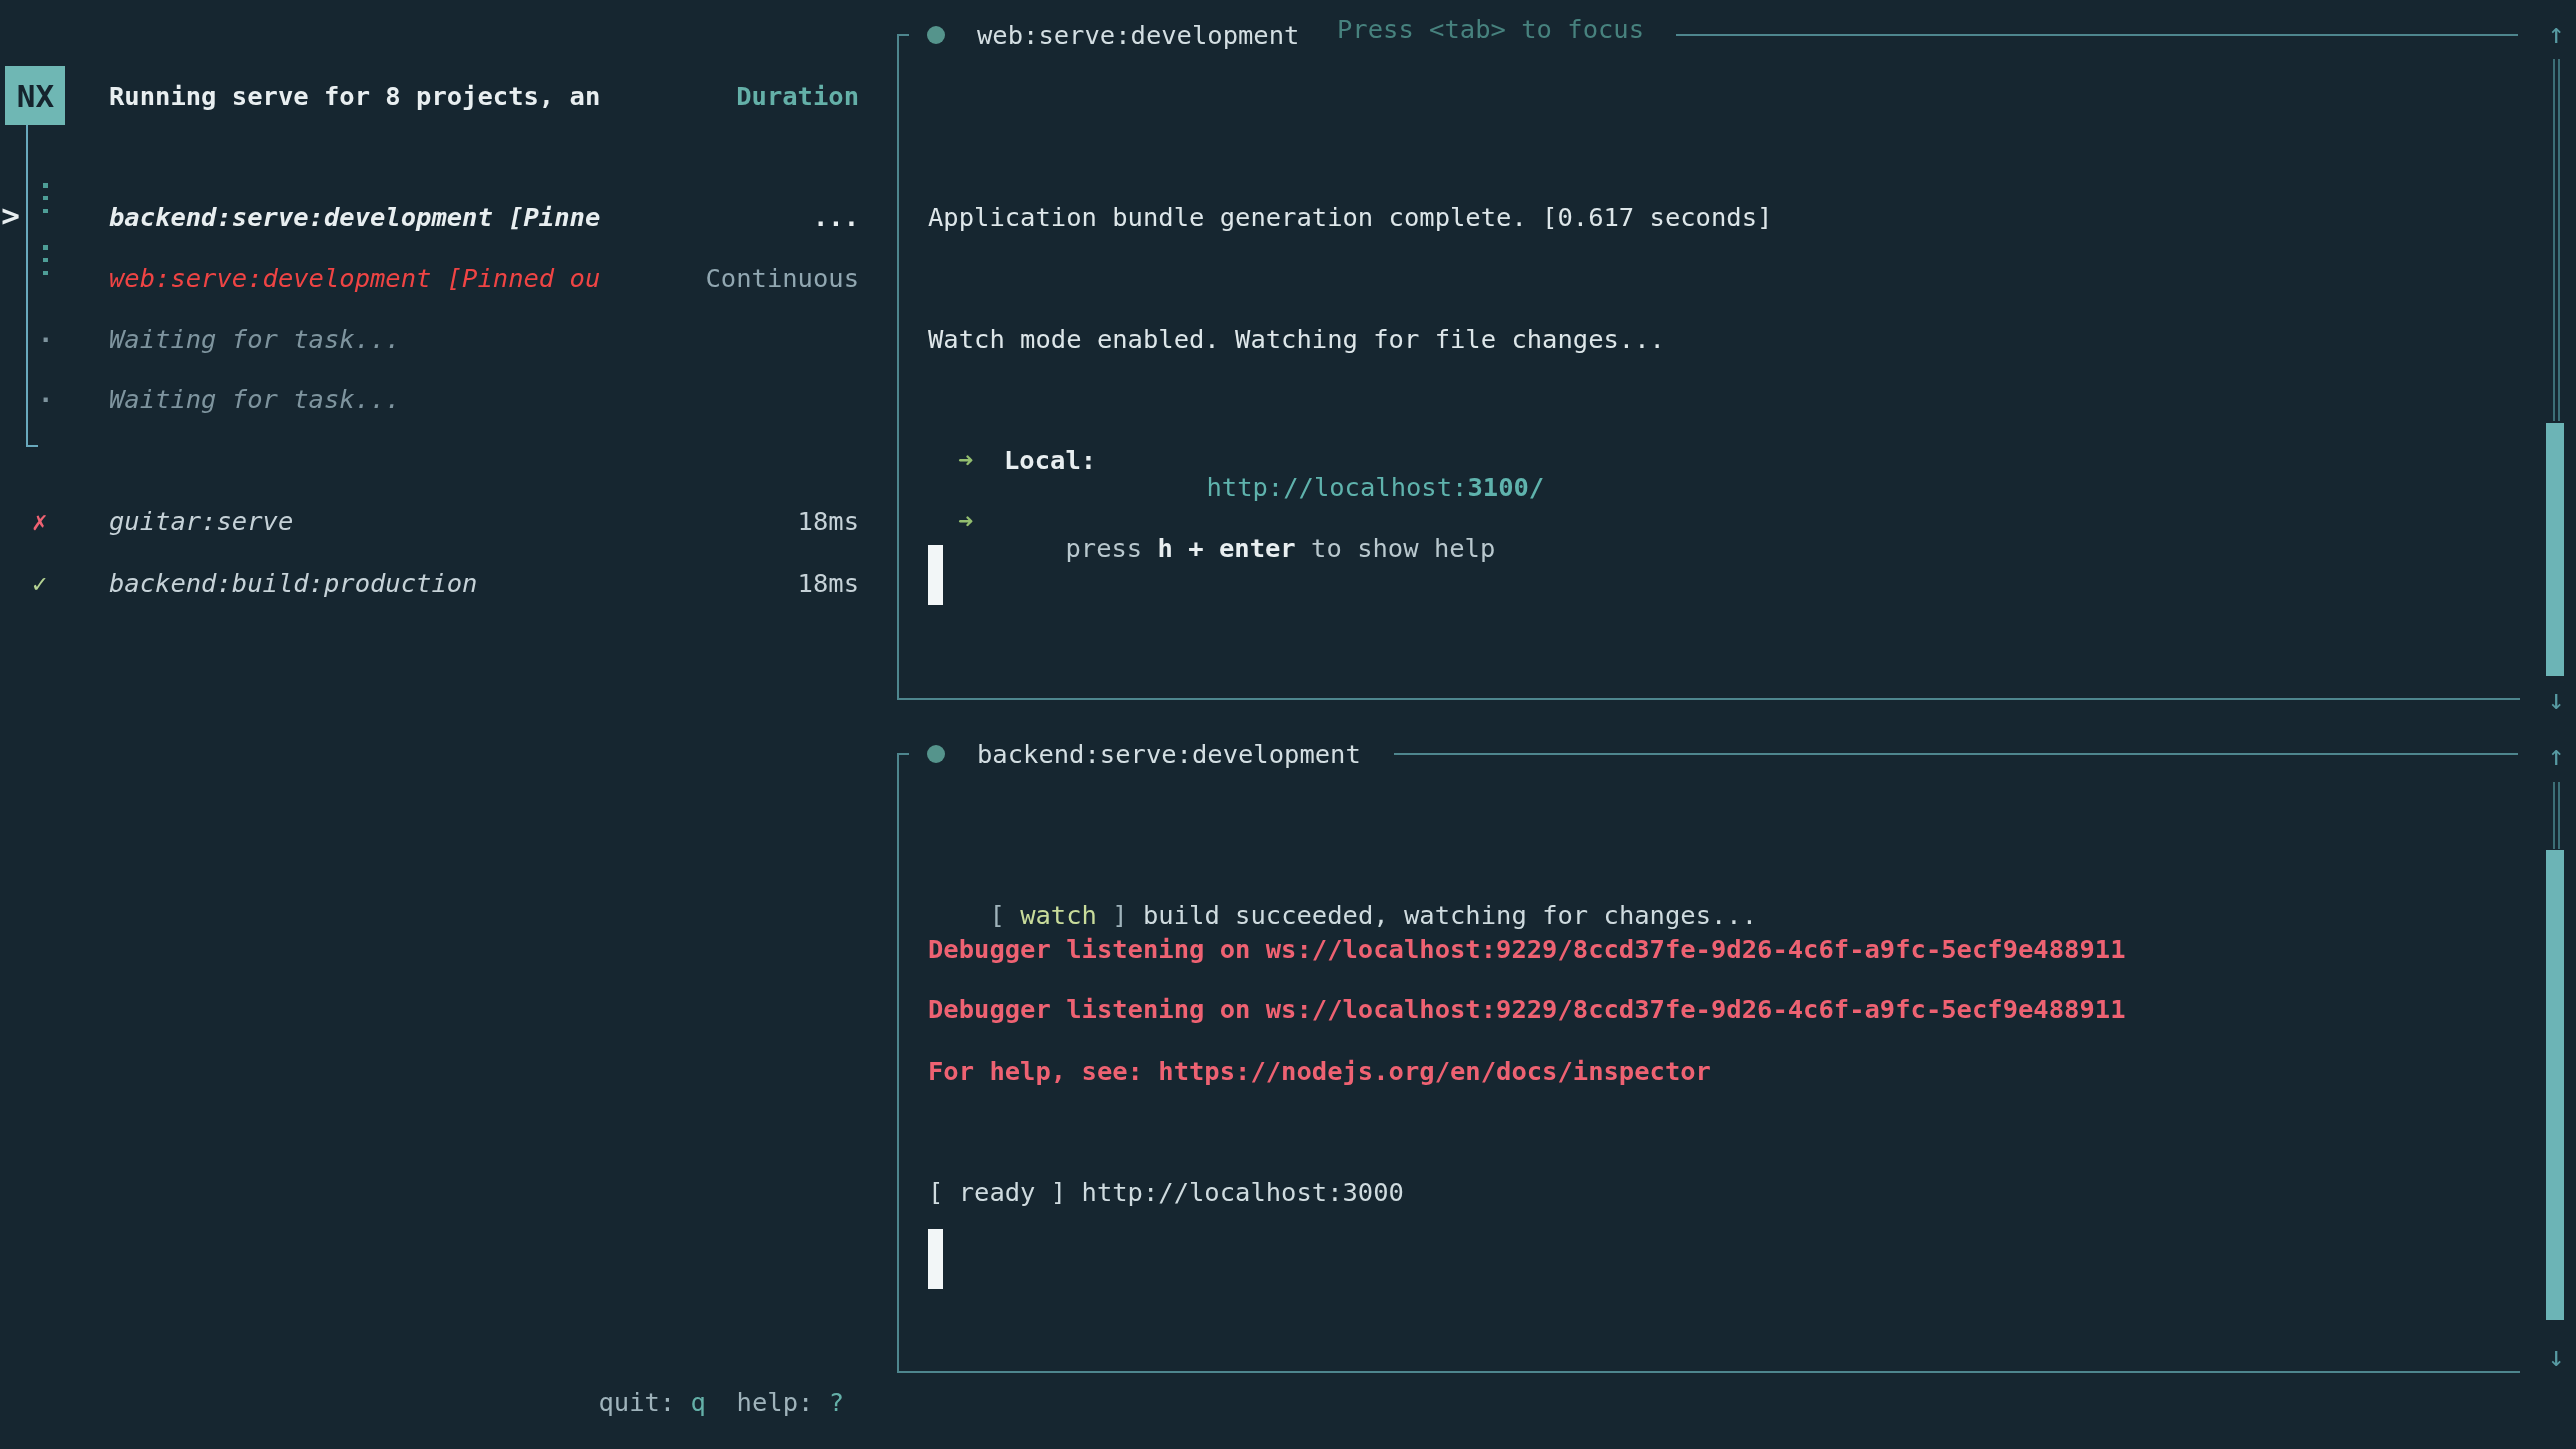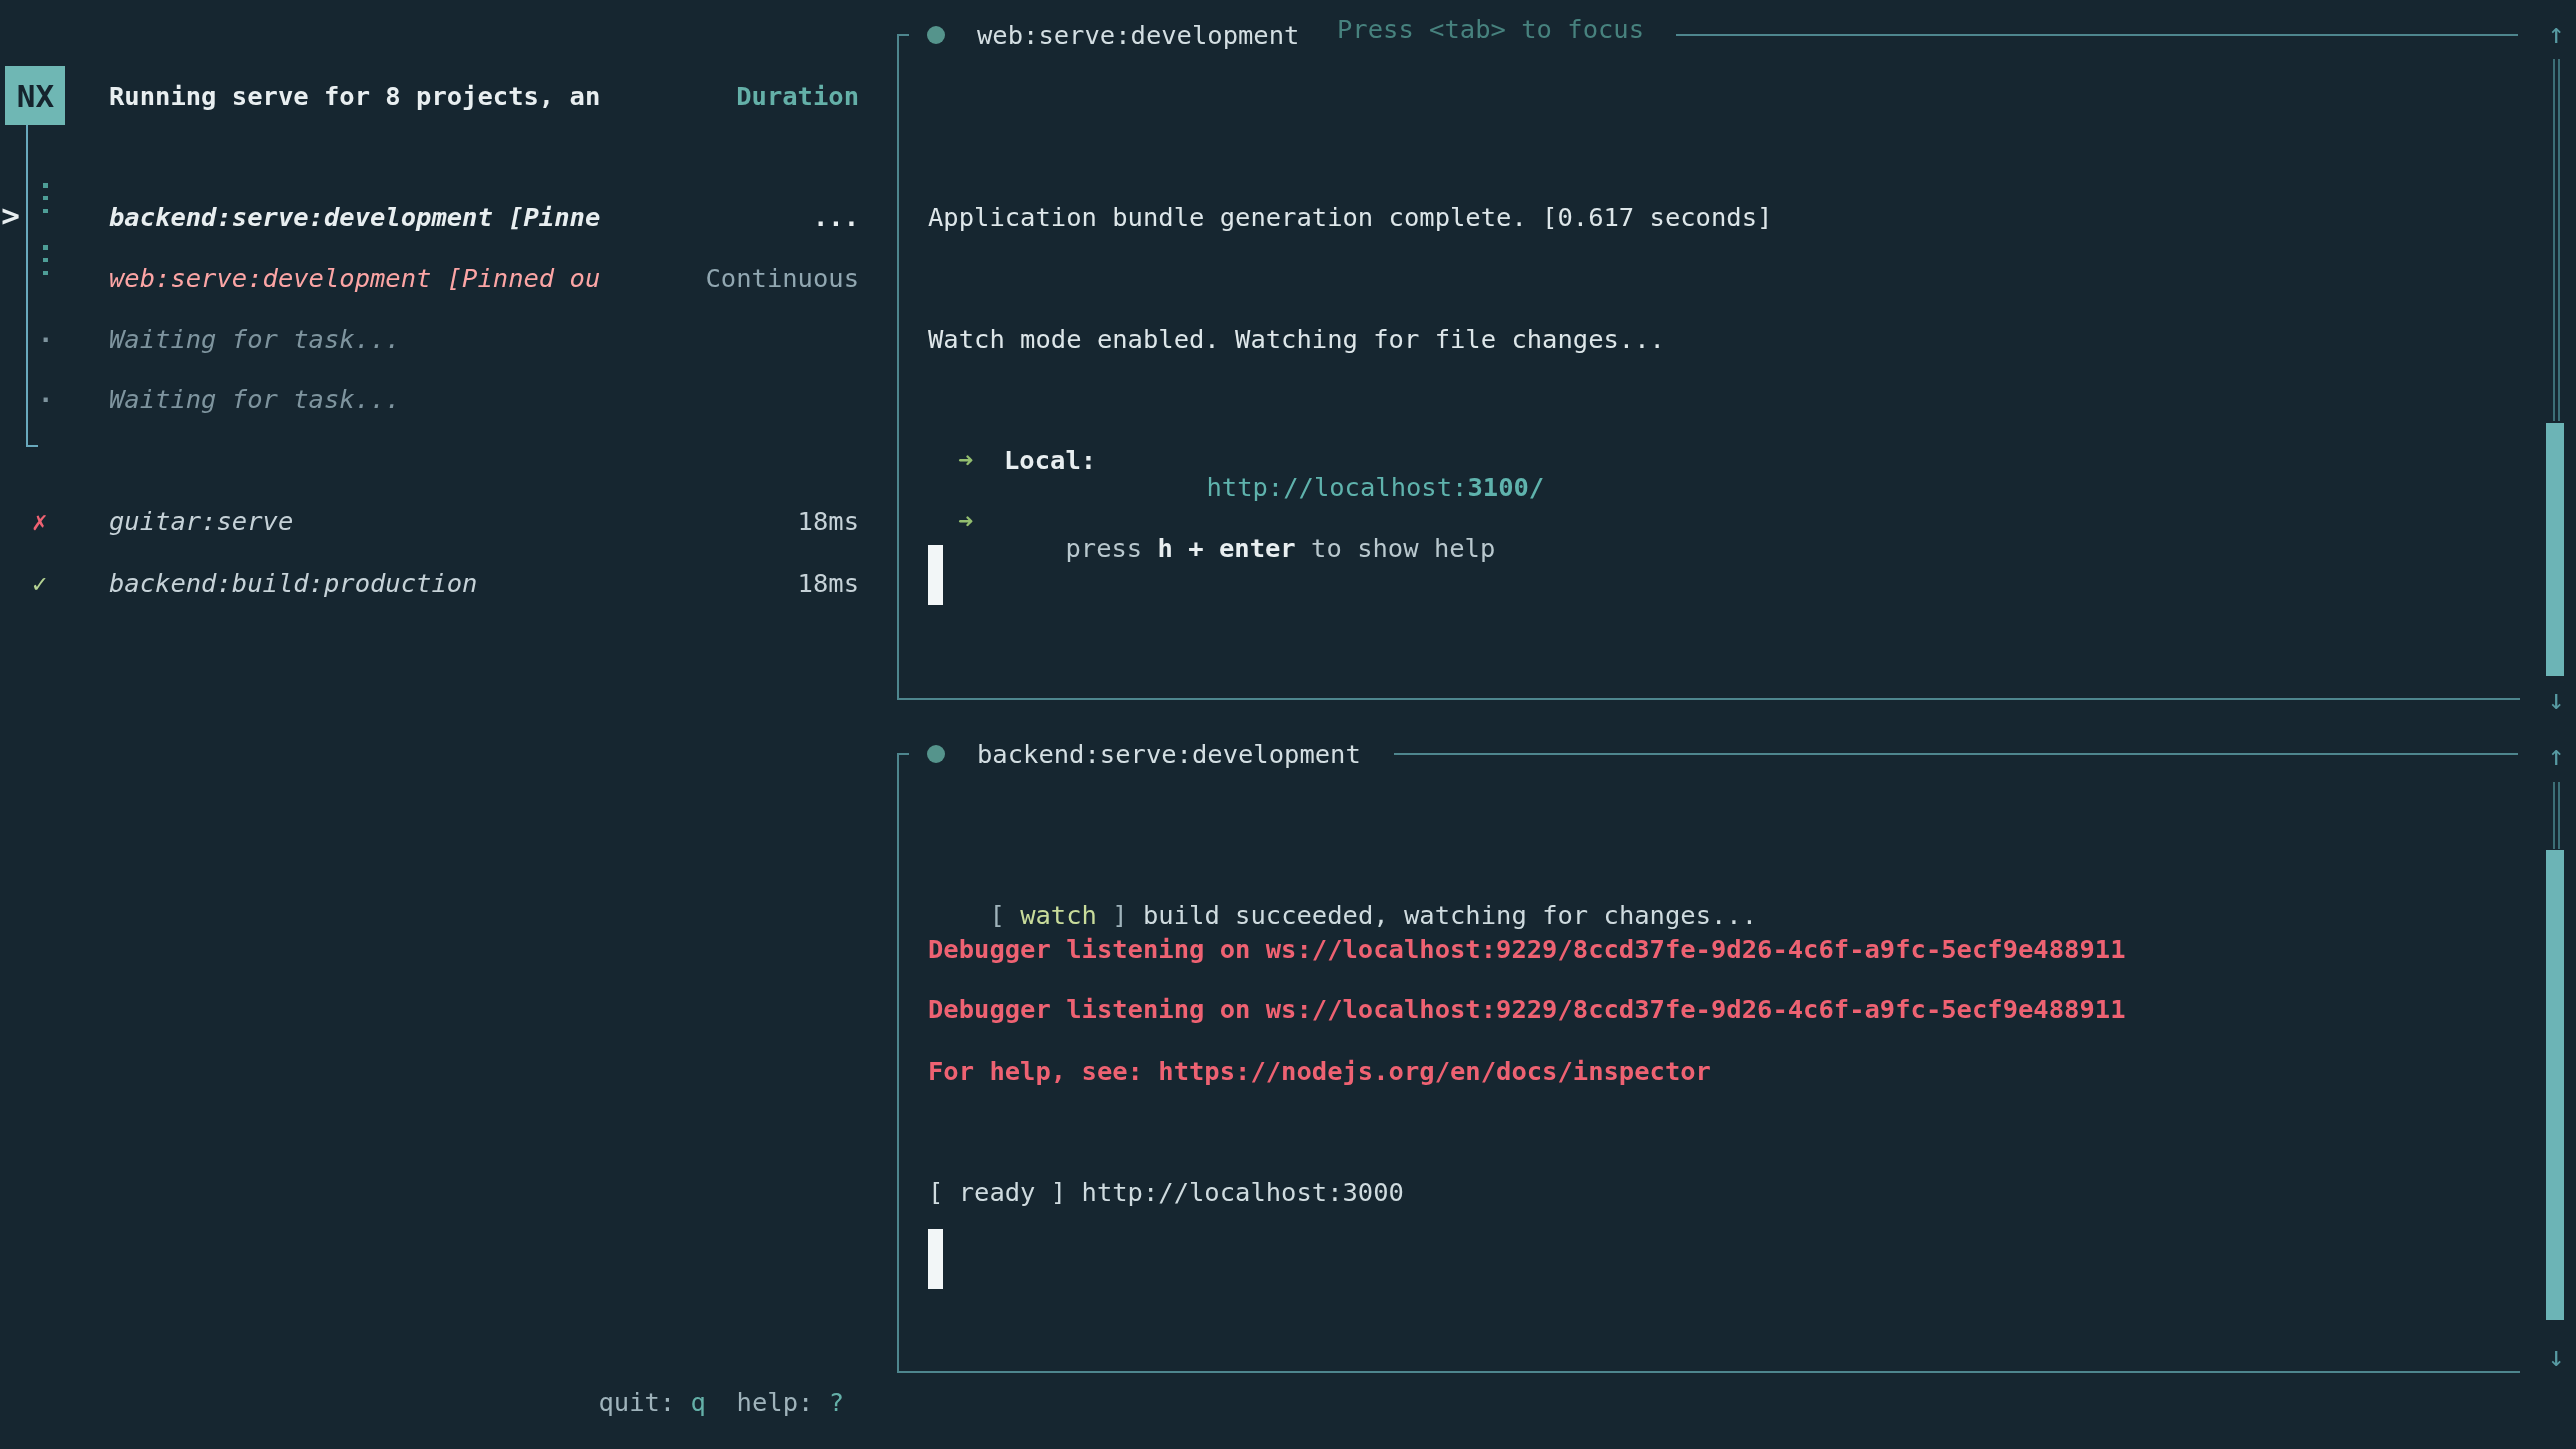--- a/index.html
+++ b/index.html
@@ -64,21 +64,21 @@
       <i></i>
       <i></i>
       <i></i>
     </div>
 
   <div class="row" style="top:204px;">
     <span class="label b bright">backend:serve:development [Pinne</span>
     <span class="detail b bright">...</span>
   </div>
   <div class="row" style="top:265px;">
-    <span class="label" style="color:#fca5a5;">web:serve:development [Pinned ou</span>
+    <span class="label" style="color:#ef4444;">web:serve:development [Pinned ou</span>
     <span class="detail" style="color:#91a7b1;">Continuous</span>
   </div>
   <div class="row" style="top:326px;">
     <span class="wdot dimmer">·</span>
     <span class="label dimmer">Waiting for task...</span>
   </div>
   <div class="row" style="top:386px;">
     <span class="wdot dimmer">·</span>
     <span class="label dimmer">Waiting for task...</span>
   </div>

